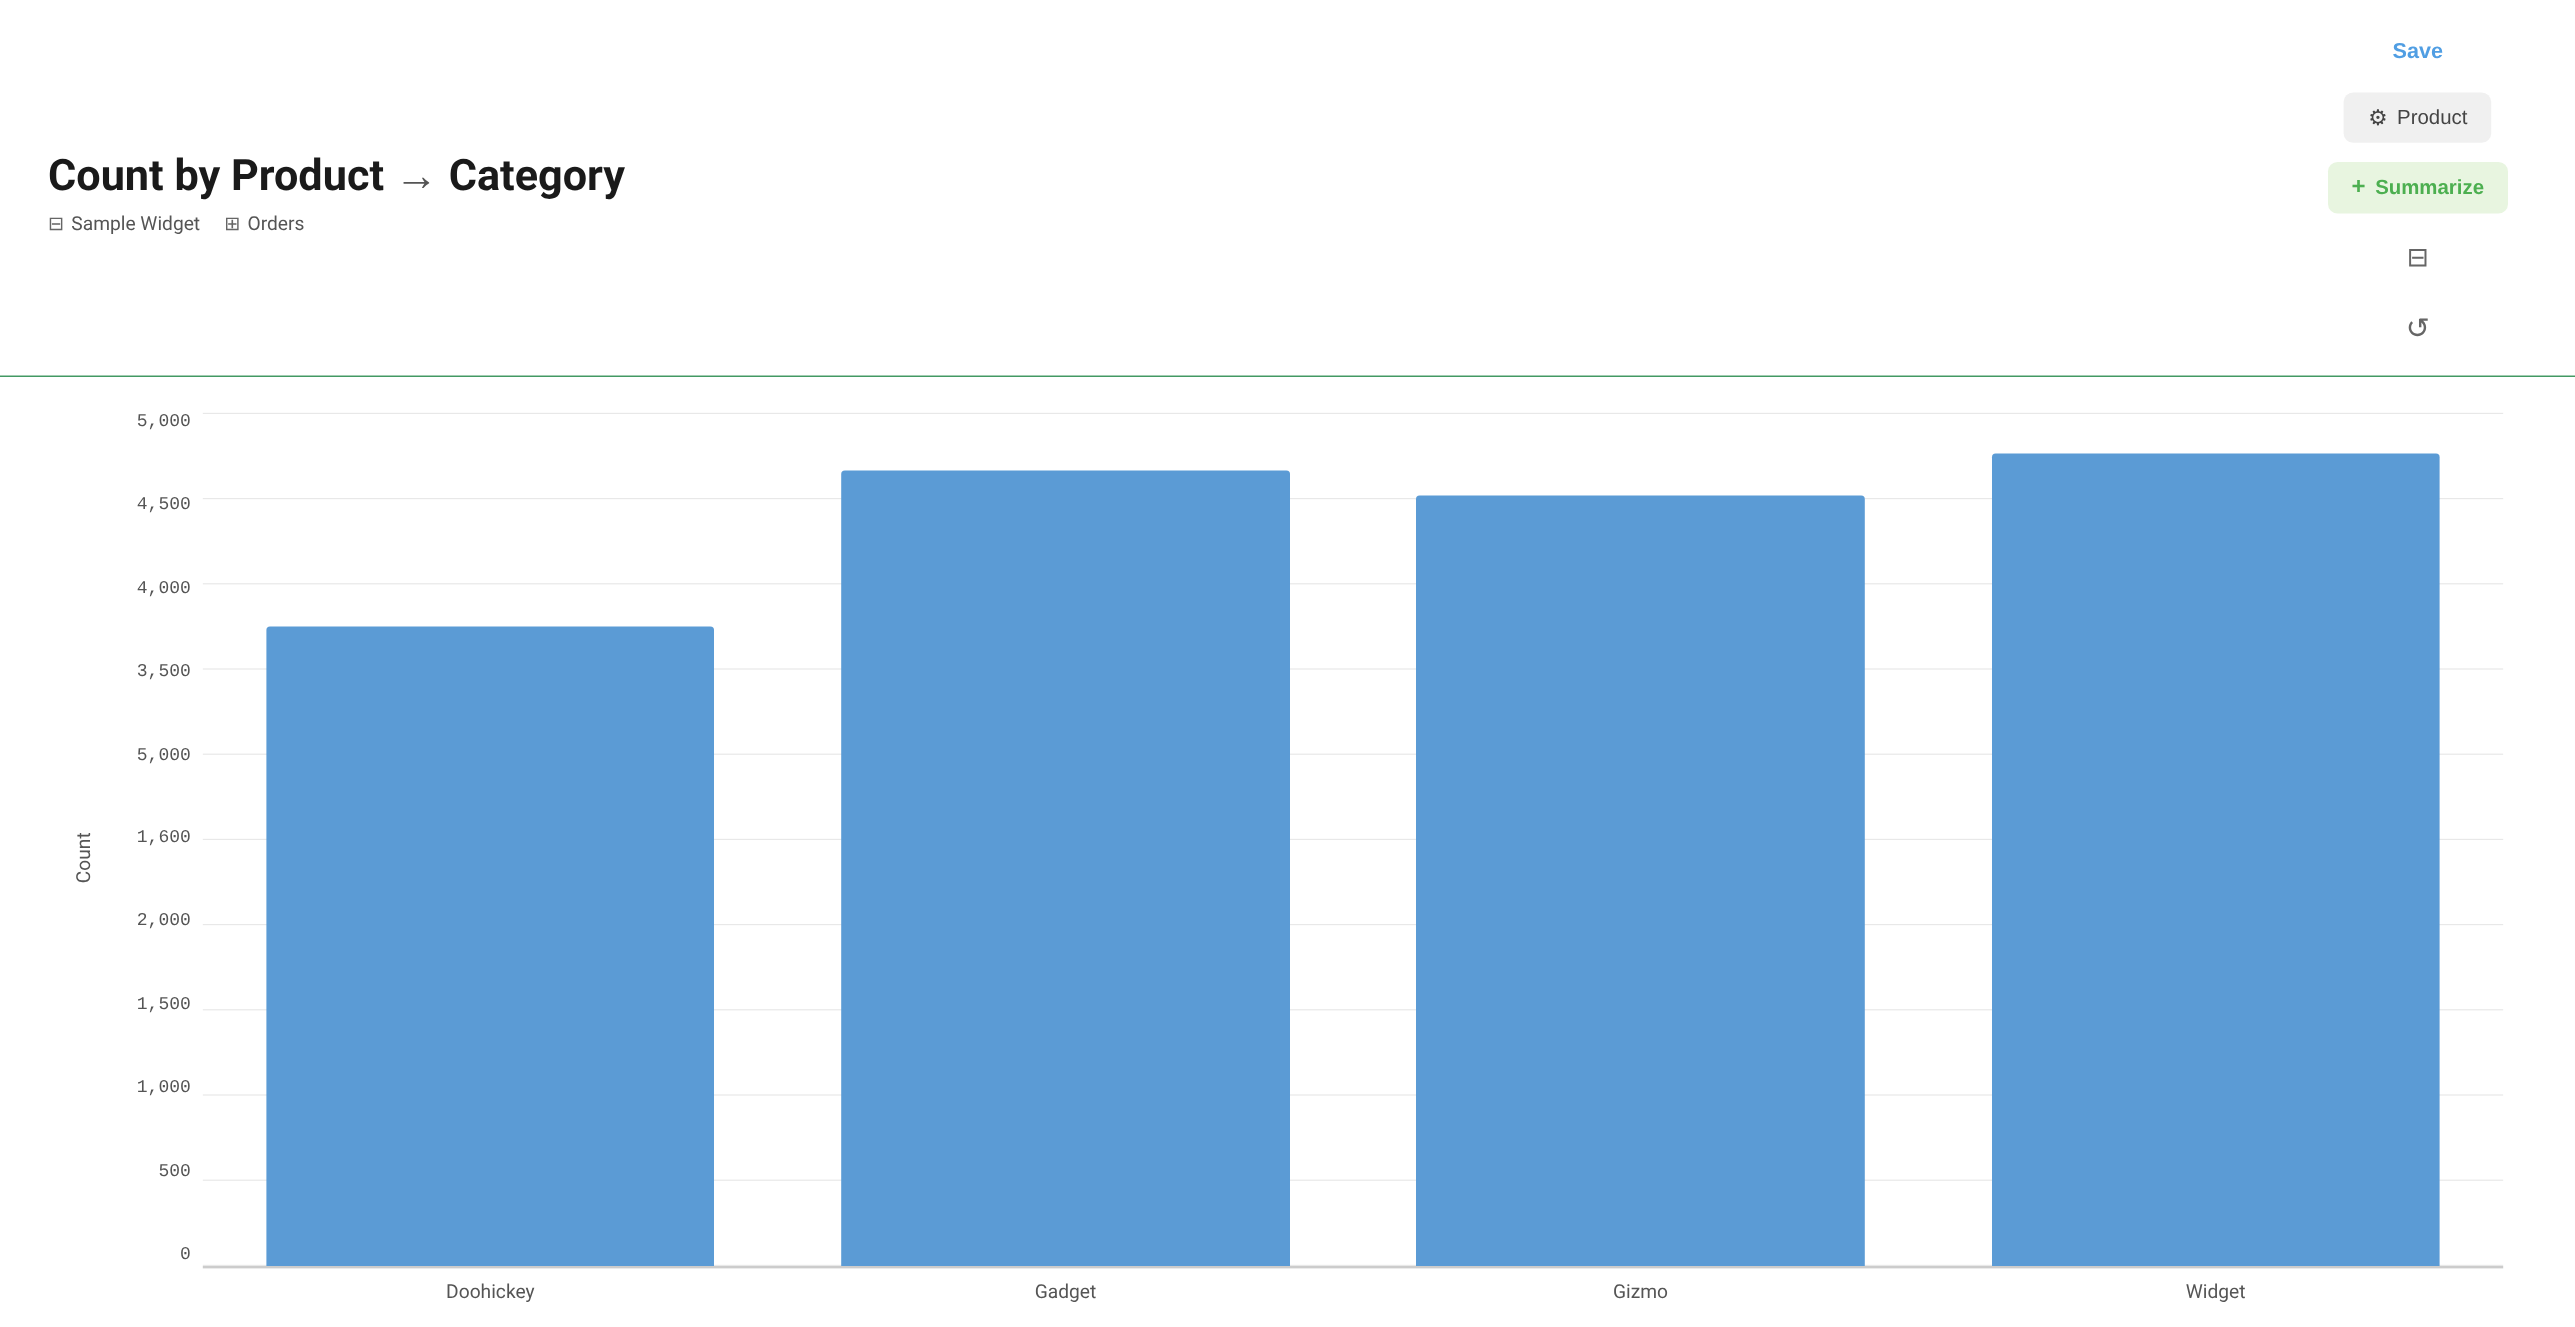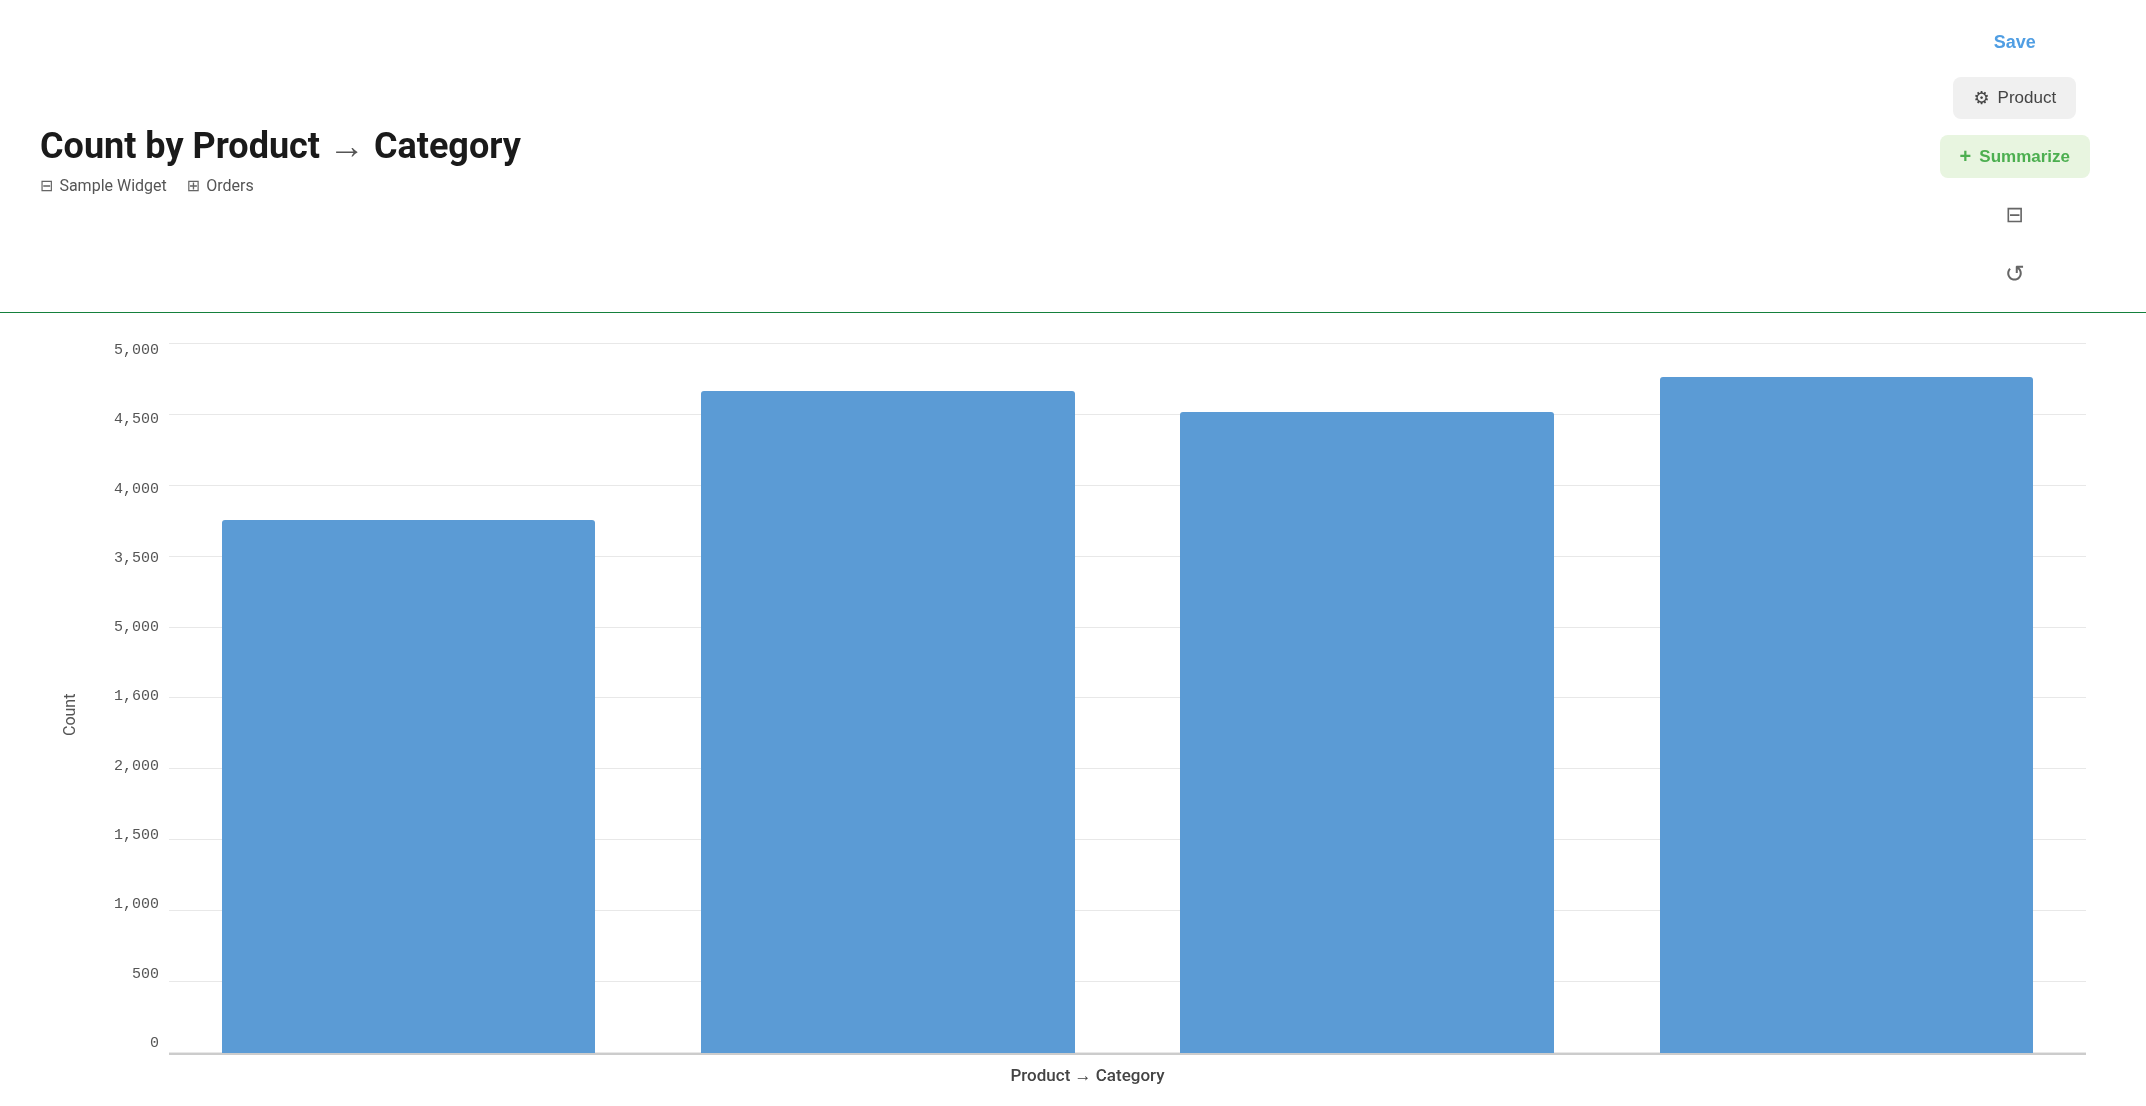--- a/index.html
+++ b/index.html
@@ -306,17 +306,22 @@
                 <div class="bar-group">
                   <div class="bar" style="height: 90.2642%; background: rgb(91, 155, 213);"></div>
                 </div>
                 <div class="bar-group">
                   <div class="bar" style="height: 95.1887%; background: rgb(91, 155, 213);"></div>
                 </div>
               </div>
           </div>
         </div>
         <div class="x-axis-line"></div>
-        <div class="x-axis-title">Product → Category</div>
+        <div class="x-labels" id="x-labels">
+            <div class="x-label">Doohickey</div>
+            <div class="x-label">Gadget</div>
+            <div class="x-label">Gizmo</div>
+            <div class="x-label">Widget</div>
+          </div>
       </div>
     </div>
   </div>
 </div>
 
 </body></html>

